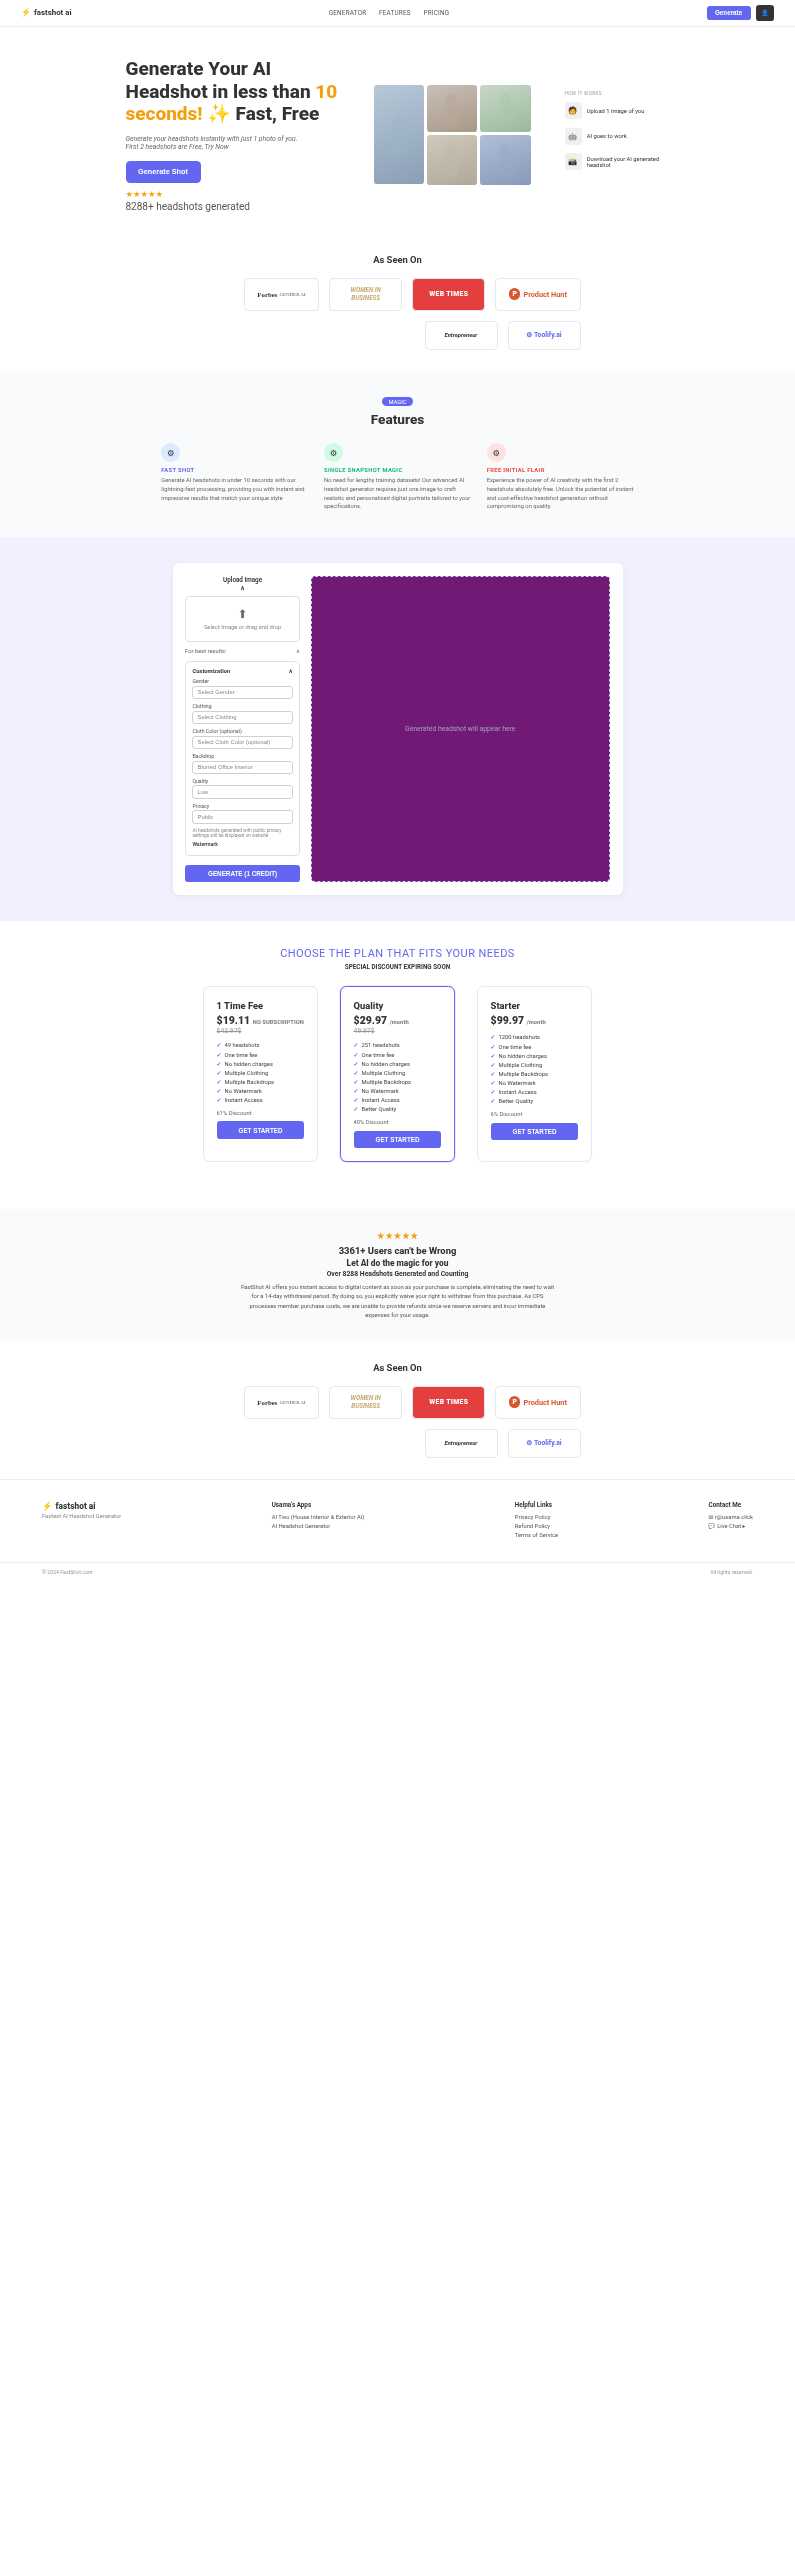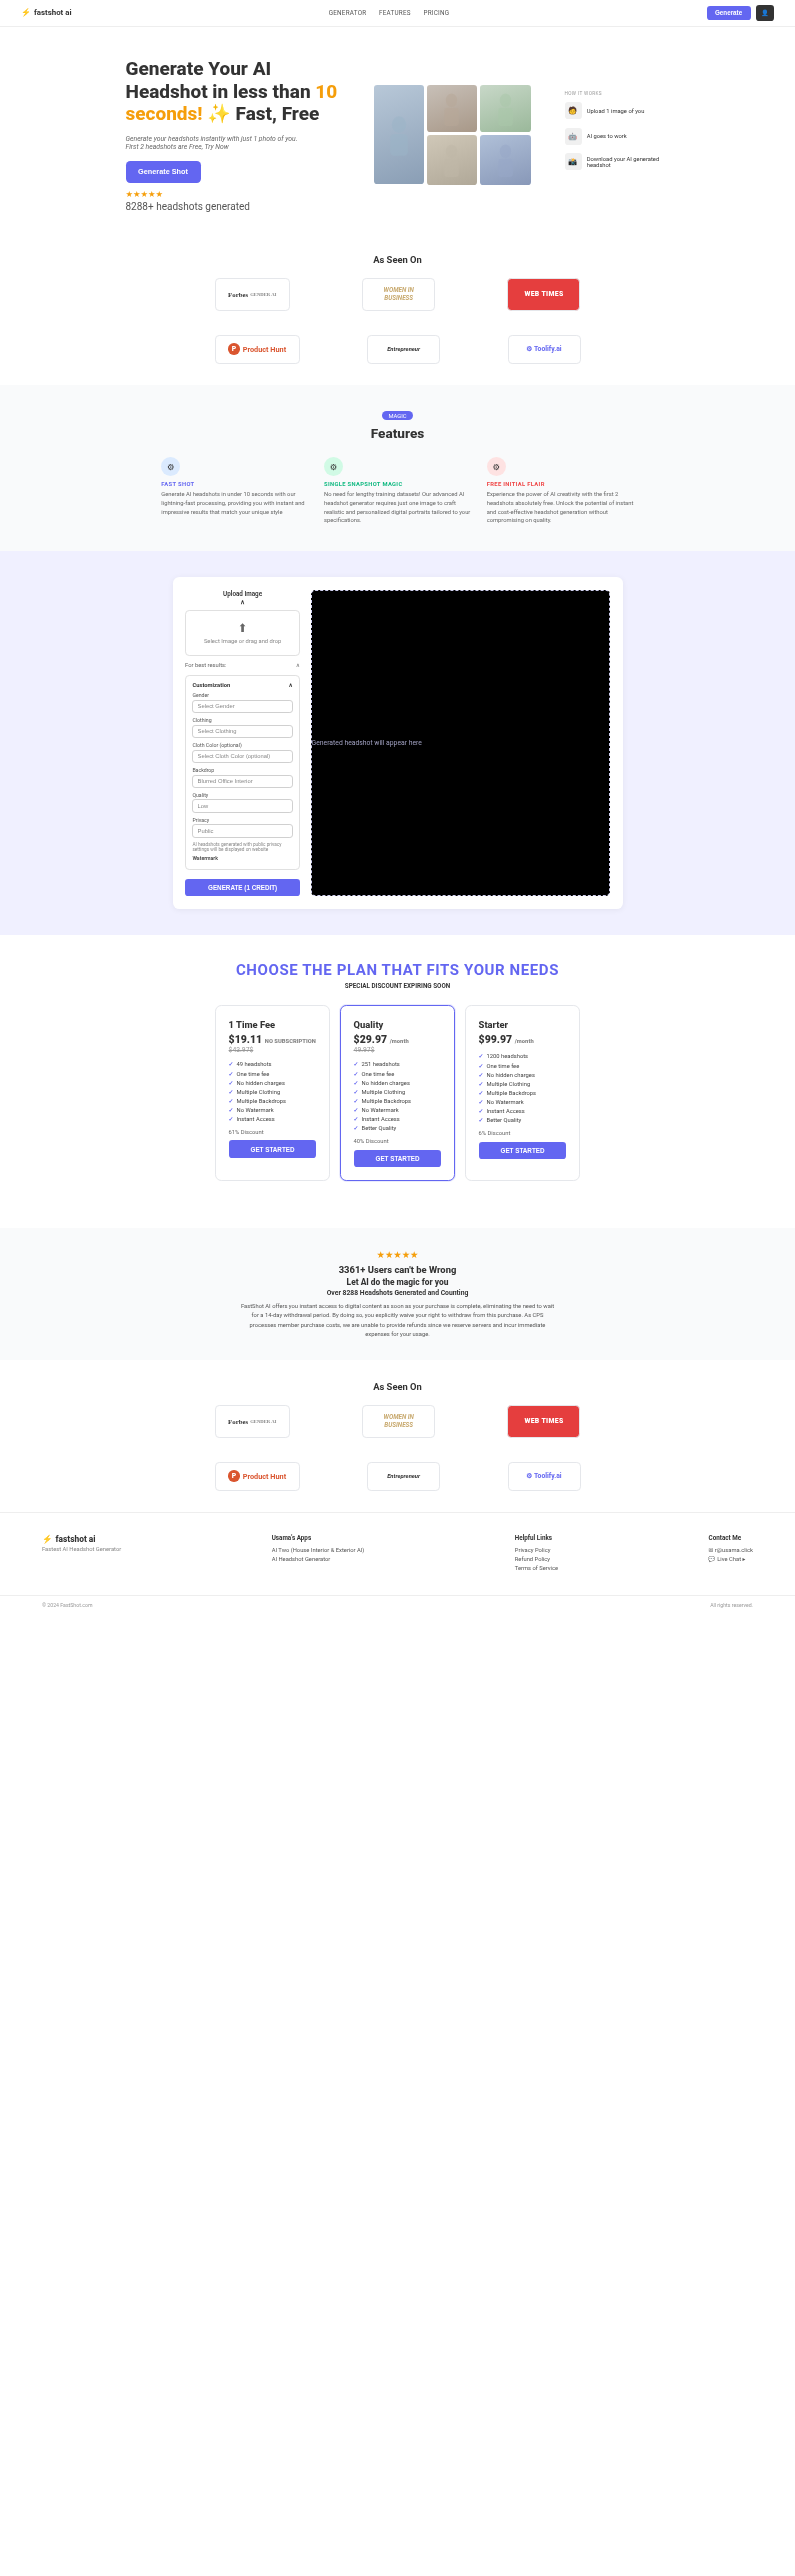--- a/index.html
+++ b/index.html
@@ -40,21 +40,21 @@
 
     .hero-right { flex: 0 0 105px; }
     .how-it-works-label { font-size: 4.7px; color: #999; letter-spacing: 0.08em; text-transform: uppercase; margin-bottom: 6.3px; }
     .how-step { display: flex; align-items: center; gap: 5.2px; margin-bottom: 8.4px; }
     .how-step-icon { width: 17px; height: 17px; background: #f0f0f0; border-radius: 3.1px; display: flex; align-items: center; justify-content: center; font-size: 7.3px; flex-shrink: 0; }
     .how-step-text { font-size: 5.8px; color: #333; }
 
     
     .as-seen-on { text-align: center; padding: 21px 10.5px; }
     .section-title-small { font-size: 9.4px; font-weight: 700; margin-bottom: 12.6px; color: #333; }
-    .logos-grid { display: flex; flex-wrap: wrap; justify-content: space-between; gap: 24px; max-width: 366px; margin: 0 auto; }
+    .logos-grid { display: flex; flex-wrap: wrap; justify-content: flex-end; gap: 10px; max-width: 366px; margin: 0 auto; }
     .logo-box {
       border: 0.5px solid #e5e7eb; border-radius: 4.2px; padding: 7.3px 12.6px;
       min-width: 73px; min-height: 29px; display: flex; align-items: center; justify-content: center;
       font-weight: 700; font-size: 7.3px;
     }
     .logo-forbes { font-family: Georgia, serif; font-size: 6.8px; }
     .logo-women { font-style: italic; color: #c8a96e; font-size: 6.3px; text-align: center; line-height: 1.3; }
     .logo-webtimes { background: #e53e3e; color: #fff; font-weight: 900; letter-spacing: 0.05em; font-size: 6.8px; }
     .logo-producthunt { color: #da552f; display: flex; align-items: center; gap: 3.1px; }
     .logo-entrepreneur { color: #333; font-style: italic; font-size: 5.8px; }
@@ -73,21 +73,21 @@
     .feature-name { font-size: 5.8px; font-weight: 700; letter-spacing: 0.06em; text-transform: uppercase; color: #6366f1; margin-bottom: 3.1px; }
     .feature-name.green { color: #10b981; }
     .feature-name.red { color: #ef4444; }
     .feature-desc { font-size: 5.8px; color: #666; line-height: 1.5; }
 
     
     .generate-section { padding: 26px 21px; background: #f0f0ff; }
     .generate-title { text-align: center; font-size: 11.5px; font-weight: 800; color: #6366f1; margin-bottom: 15.7px; }
     .generate-layout { display: flex; gap: 10.5px; max-width: 450px; margin: 0 auto; background: #fff; border-radius: 6.3px; padding: 12.6px; box-shadow: 0 1px 6.3px rgba(0,0,0,0.06); }
     .generate-left { flex: 0 0 115px; }
-    .generate-right { flex: 1; display: flex; align-items: center; justify-content: flex-start; background: #000000; border-radius: 4.2px; border: 0.5px dashed #d0d0f0; min-height: 209px; }
+    .generate-right { flex: 1; display: flex; align-items: center; justify-content: center; background: #701a75; border-radius: 4.2px; border: 0.5px dashed #d0d0f0; min-height: 209px; }
     .generate-right-text { color: #a0a0c0; font-size: 6.8px; text-align: center; }
 
     .section-label { font-size: 6.3px; font-weight: 600; color: #333; margin-bottom: 4.2px; display: flex; justify-content: space-between; align-items: center; flex-direction: column; }
     .upload-box {
       border: 0.5px solid #e0e0e0; border-radius: 4.2px; padding: 10.5px;
       text-align: center; margin-bottom: 6.3px; cursor: pointer;
     }
     .upload-icon { font-size: 11.5px; color: #666; }
     .upload-text { font-size: 5.8px; color: #888; margin-top: 3.1px; }
     .best-results { font-size: 5.8px; color: #666; margin-bottom: 6.3px; display: flex; justify-content: space-between; }
@@ -101,23 +101,23 @@
       padding: 2.6px 4.2px; font-size: 5.8px; color: #888; background: #fff; appearance: none;
     }
 
     .btn-generate-credit {
       width: 100%; background: #6366f1; color: #fff; border: none; border-radius: 3.1px;
       padding: 5.2px; font-size: 6.3px; font-weight: 700; cursor: pointer; margin-top: 4.2px;
     }
 
     
     .pricing-section { padding: 26px 21px; text-align: center; }
-    .pricing-title { font-size: 15px; font-weight: 700; color: #6366f1; text-transform: uppercase; letter-spacing: 0.04em; margin-bottom: 3.1px; }
+    .pricing-title { font-size: 11px; font-weight: 400; color: #6366f1; text-transform: uppercase; letter-spacing: 0.04em; margin-bottom: 3.1px; }
     .pricing-subtitle { font-size: 6.3px; font-weight: 700; color: #333; margin-bottom: 15.7px; }
-    .pricing-grid { display: flex; justify-content: center; gap: 10px; flex-wrap: wrap; max-width: 471px; margin: 0 auto 21px; }
+    .pricing-grid { display: flex; justify-content: center; gap: 22px; flex-wrap: wrap; max-width: 471px; margin: 0 auto 21px; }
     .pricing-card {
       border: 0.5px solid #e5e7eb; border-radius: 6.3px; padding: 12.6px; min-width: 115px; text-align: left; background: #fff;
     }
     .pricing-card.featured { border-color: #6366f1; box-shadow: 0 0 0 1px #6366f122; }
     .pricing-plan-name { font-size: 9.4px; font-weight: 800; margin-bottom: 3.1px; }
     .pricing-price { font-size: 10.5px; font-weight: 900; }
     .pricing-period { font-size: 5.8px; color: #888; }
     .pricing-old-price { text-decoration: line-through; color: #999; font-size: 6.8px; }
     .pricing-features { list-style: none; margin: 7.3px 0; }
     .pricing-features li { font-size: 5.8px; color: #444; margin-bottom: 3.1px; display: flex; align-items: center; gap: 3.1px; }

